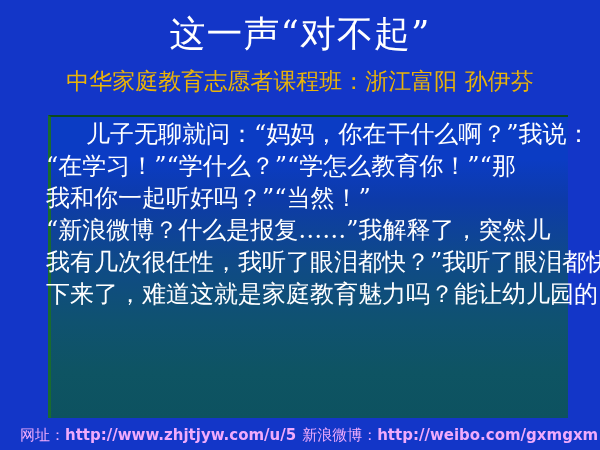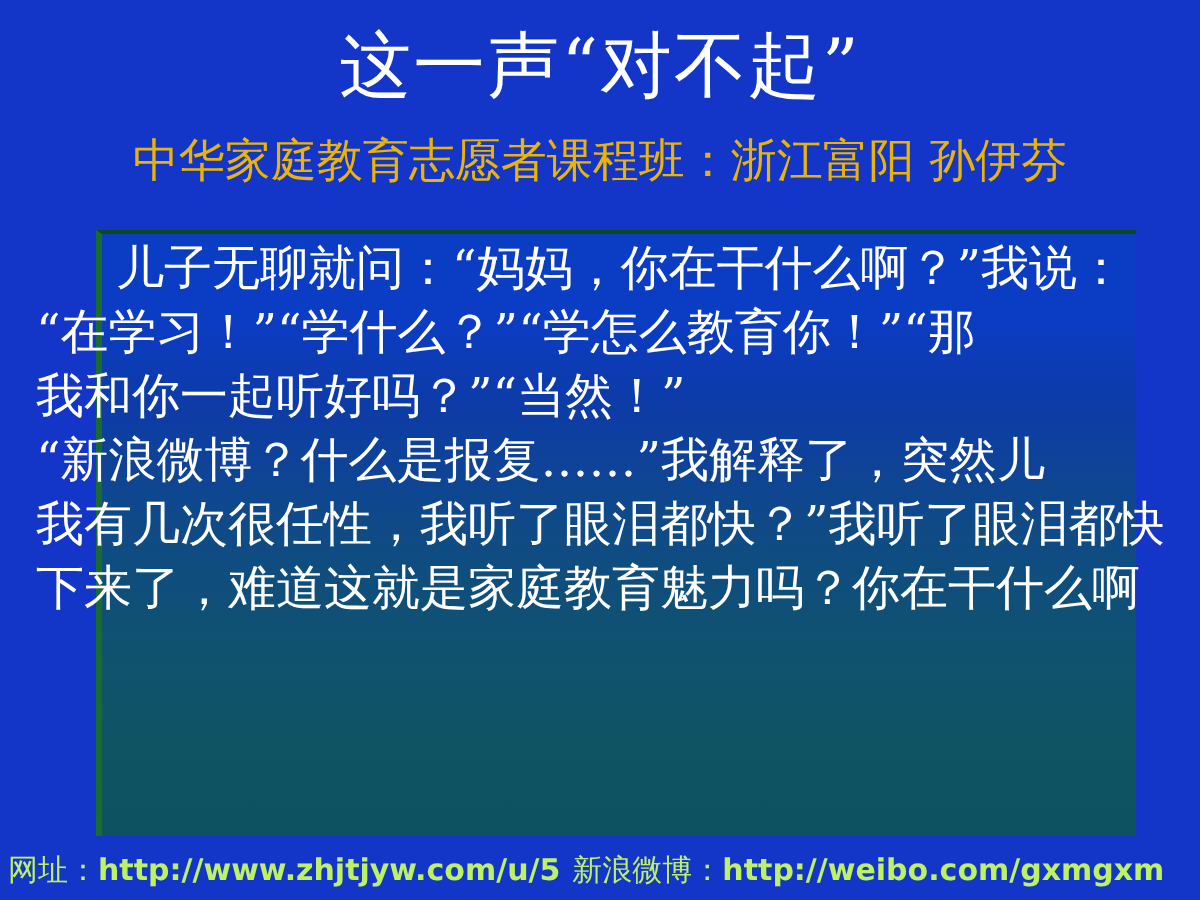--- a/index.html
+++ b/index.html
@@ -56,26 +56,27 @@
     color:#ffffff;
     font-family:"DejaVu Serif","Liberation Serif",serif;
     font-size:24px;
     line-height:32px;
     white-space:nowrap;
   }
   #body-text .line{
     height:32px;
     white-space:nowrap;
     overflow:visible;
+    margin-left:28px;
   }
   #body-text .indent{ padding-left:40px; }
   
   #footer{
-    position:absolute;left:4px;top:425px;
-    color:#bef264;
+    position:absolute;left:20px;top:425px;
+    color:#f0abfc;
     font-size:15px;
     line-height:20px;
     white-space:nowrap;
     text-align:right;
   }
   #footer .label{
     font-family:"DejaVu Serif","Liberation Serif",serif;
     font-weight:normal;
   }
   #footer .url{
@@ -95,20 +96,20 @@
   <div id="subtitle">中华家庭教育志愿者课程班：浙江富阳  孙伊芬</div>
 
   <div id="content-box"></div>
 
   <div id="body-text">
     <div class="line indent">儿子无聊就问：“妈妈，你在干什么啊？”我说：</div>
     <div class="line">“在学习！”“学什么？”“学怎么教育你！”“那</div>
     <div class="line">我和你一起听好吗？”“当然！”</div>
     <div class="line">“新浪微博？什么是报复……”我解释了，突然儿</div>
     <div class="line">我有几次很任性，我听了眼泪都快？”我听了眼泪都快</div>
-    <div class="line">下来了，难道这就是家庭教育魅力吗？你在干什么啊</div>
+    <div class="line">下来了，难道这就是家庭教育魅力吗？能让幼儿园的</div>
   </div>
 
   <div id="footer">
     <span class="label">网址：</span><span class="url">http://www.zhjtjyw.com/u/5</span><span class="gap"></span><span class="label">新浪微博：</span><span class="url">http://weibo.com/gxmgxm</span>
   </div>
 
 </div>
 
 </body></html>

